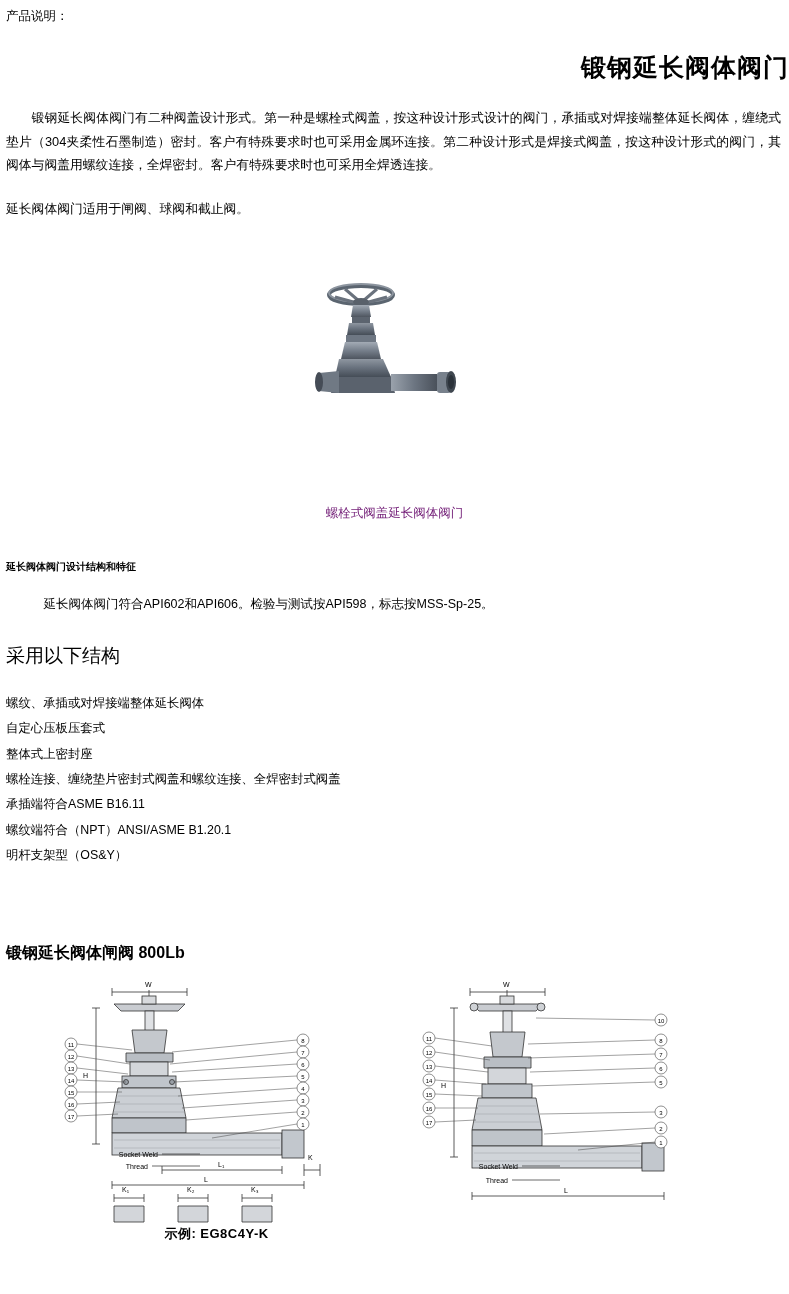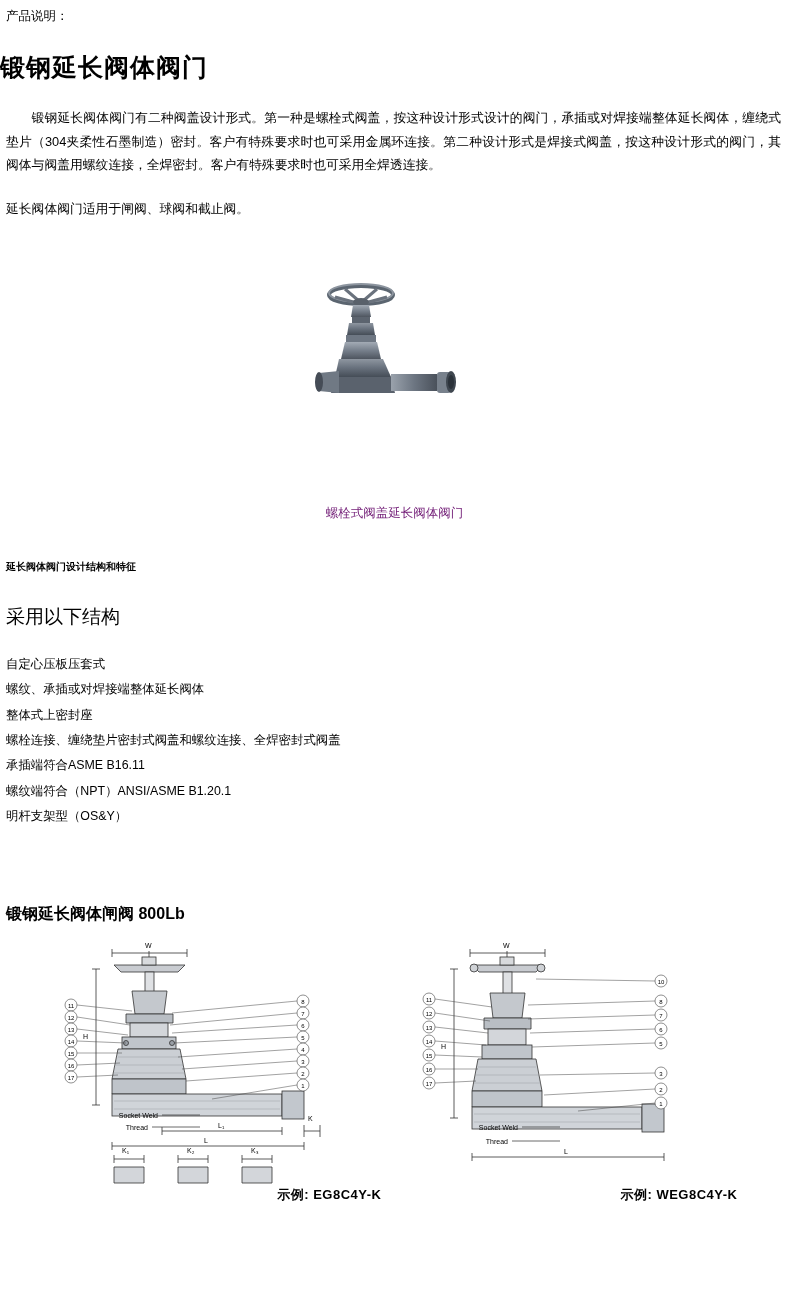--- a/index.html
+++ b/index.html
@@ -19,21 +19,21 @@
     width: 789px;
     position: relative;
     padding: 0;
   }
   .top-label {
     font-size: 12.5px;
     padding: 8px 0 0 6px;
     color: #000;
   }
   h1.doc-title {
-    text-align: left;
+    text-align: right;
     font-size: 25px;
     font-weight: bold;
     margin: 26px 0 22px 0;
     letter-spacing: 1px;
   }
   .para {
     font-size: 12.8px;
     line-height: 1.85;
     margin: 0 8px 0 6px;
     text-align: justify;
@@ -98,21 +98,20 @@
   }
   .drawing-box {
     width: 330px;
     text-align: center;
   }
   .drawing-caption {
     font-size: 13px;
     font-weight: bold;
     margin-top: 2px;
     letter-spacing: 0.5px;
-    text-align: right;
   }
   svg { display: block; }
   .dwg text {
     font-family: "Liberation Sans", sans-serif;
     fill: #000;
   }
 </style>
 </head>
 <body>
 
@@ -166,25 +165,26 @@
       <rect x="96" y="101" width="46" height="17" fill="url(#stem-g)"></rect>
       <rect x="142" y="99" width="14" height="21" rx="3" fill="#78818c"></rect>
       <ellipse cx="156" cy="109" rx="5" ry="11" fill="#3f4750"></ellipse>
       <ellipse cx="156" cy="109" rx="3" ry="7" fill="#2b323a"></ellipse>
     </svg>
   </div>
 
   <div class="figure-caption">螺栓式阀盖延长阀体阀门</div>
 
   <h2 class="section-head">延长阀体阀门设计结构和特征</h2>
+  <p class="indent-para">延长阀体阀门符合API602和API606。检验与测试按API598，标志按MSS-Sp-25。</p>
 
   <h2 class="section-head2">采用以下结构</h2>
   <ul class="feature-list">
+    <li>螺纹、承插或对焊接端整体延长阀体</li>
     <li>自定心压板压套式</li>
-    <li>螺纹、承插或对焊接端整体延长阀体</li>
     <li>整体式上密封座</li>
     <li>螺栓连接、缠绕垫片密封式阀盖和螺纹连接、全焊密封式阀盖</li>
     <li>承插端符合ASME B16.11</li>
     <li>螺纹端符合（NPT）ANSI/ASME B1.20.1</li>
     <li>明杆支架型（OS&amp;Y）</li>
   </ul>
 
   <h2 class="section-head3">锻钢延长阀体闸阀 800Lb</h2>
 
   <div class="drawings">
@@ -413,17 +413,16 @@
           <circle cx="253" cy="104" r="6" fill="#fff" stroke="#444" stroke-width="0.6"></circle>
             <text x="253" y="106.5">5</text>
           <circle cx="253" cy="134" r="6" fill="#fff" stroke="#444" stroke-width="0.6"></circle>
             <text x="253" y="136.5">3</text>
           <circle cx="253" cy="150" r="6" fill="#fff" stroke="#444" stroke-width="0.6"></circle>
             <text x="253" y="152.5">2</text>
           <circle cx="253" cy="164" r="6" fill="#fff" stroke="#444" stroke-width="0.6"></circle>
             <text x="253" y="166.5">1</text>
         </g>
       </svg>
-      <div class="drawing-caption">示例: WEG8C4Y-K</div>
     </div>
 
   </div>
 </div>
 
 </body></html>

